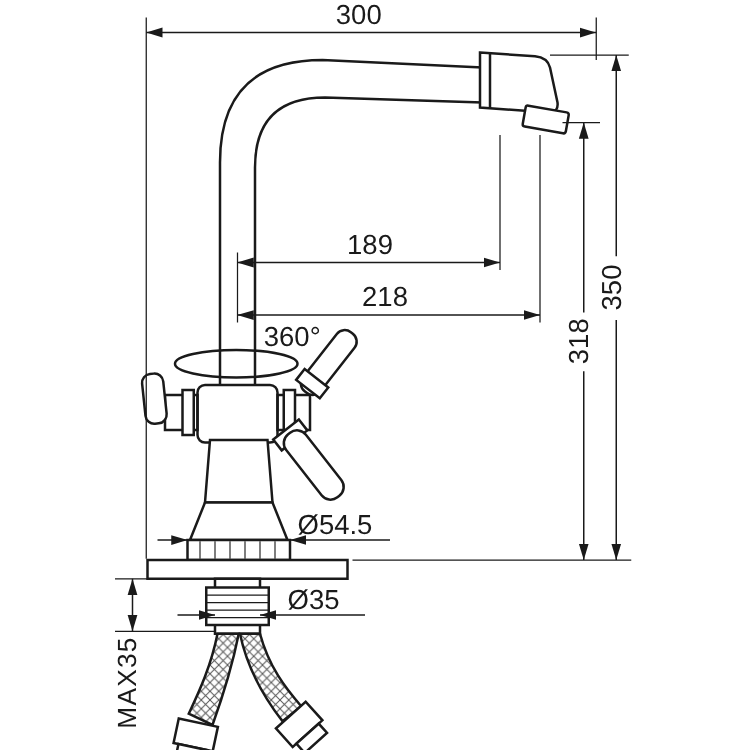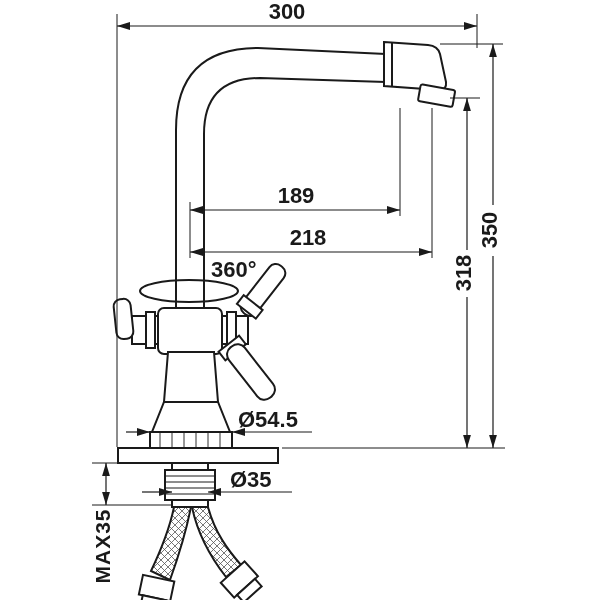--- a/index.html
+++ b/index.html
@@ -1,18 +1,18 @@
 <!DOCTYPE html>
 <html style="--ink: #1a1a1a; --background: #ffffff;"><head>
 <meta charset="utf-8">
 <title>Diagram</title>
 <style>
   :root { --ink:#1a1a1a; --background:#ffffff; }
   html,body { margin:0; padding:0; background:var(--background); }
-  .stage { width:600px; height:600px; position:relative; background:var(--background); overflow:hidden;font-weight:bold; }
+  .stage { width:600px; height:600px; position:relative; background:var(--background); overflow:hidden; }
   svg { display:block; }
   svg text {
     font-family:"Liberation Sans", sans-serif;
     fill:var(--ink);
     stroke:none;
   }
   .ink { stroke:var(--ink); }
   .paper { fill:var(--background); }
   .nofill { fill:none; }
   #arr path { fill:var(--ink); stroke:none; }

